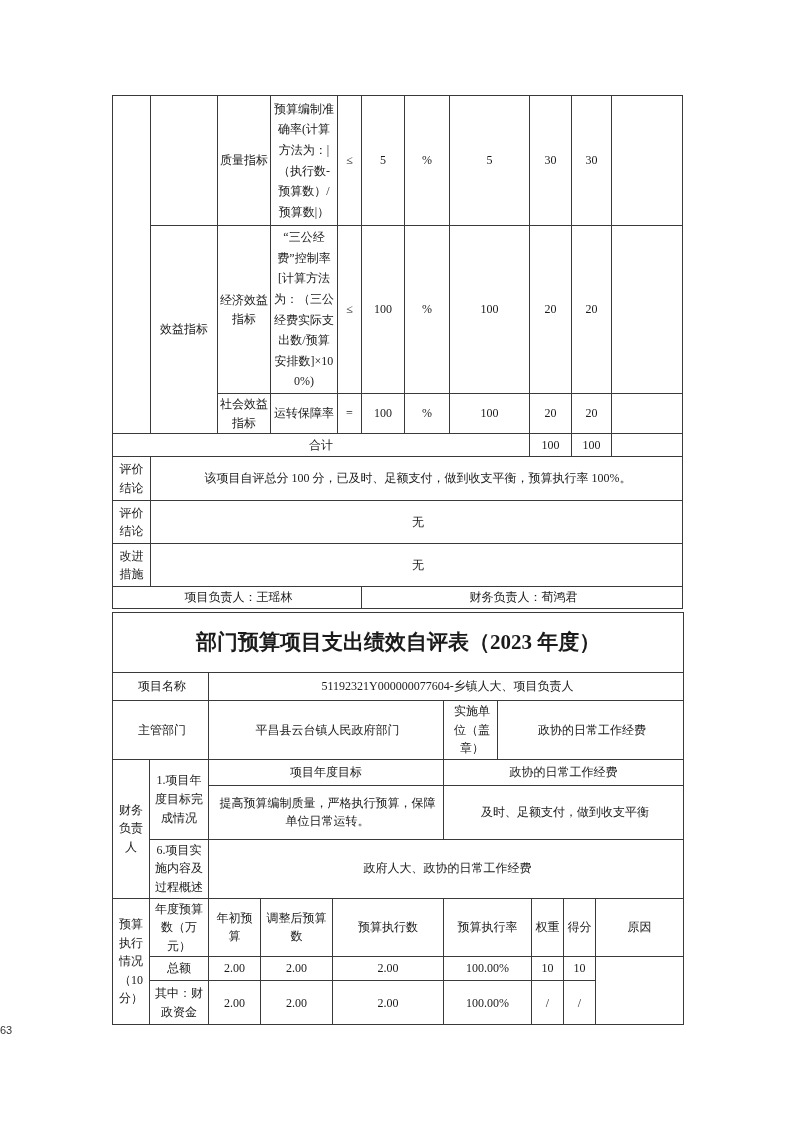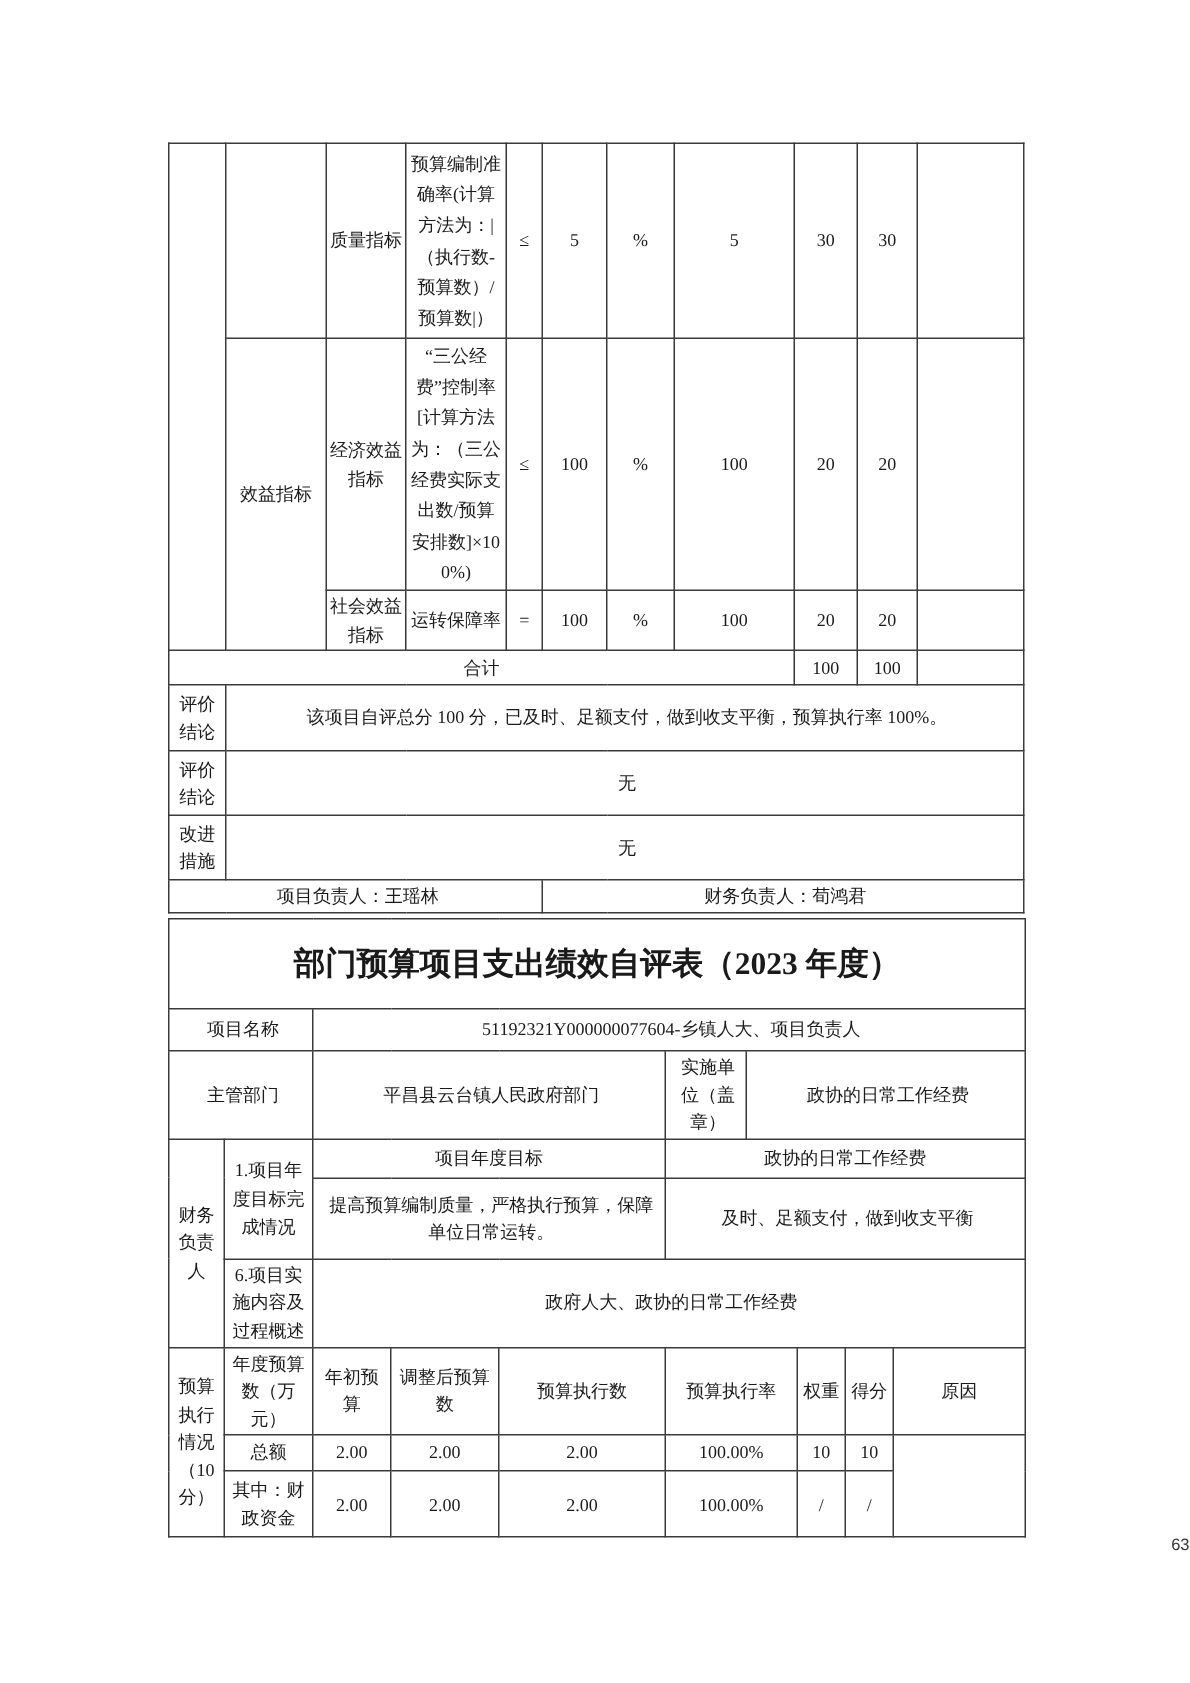--- a/index.html
+++ b/index.html
@@ -26,21 +26,21 @@
   #t2{position:absolute;top:612px;left:112px;width:571px;}
   .desc{line-height:1.72;}
   .left{text-align:center;padding-left:5px;}
   .compact{line-height:1.25;}
   .title-cell{
     font-size:21px;font-weight:bold;line-height:1.3;
     word-break:keep-all;
   }
   .footer{
     position:absolute;top:1024px;left:0;width:100%;
-    text-align:right;font-size:11px;color:#333;
+    text-align:left;font-size:11px;color:#333;
     font-family:"Liberation Sans","DejaVu Sans",sans-serif;
   }
 </style>
 </head>
 <body>
 
 <div class="page">
 
   <table id="t1">
     <colgroup>

